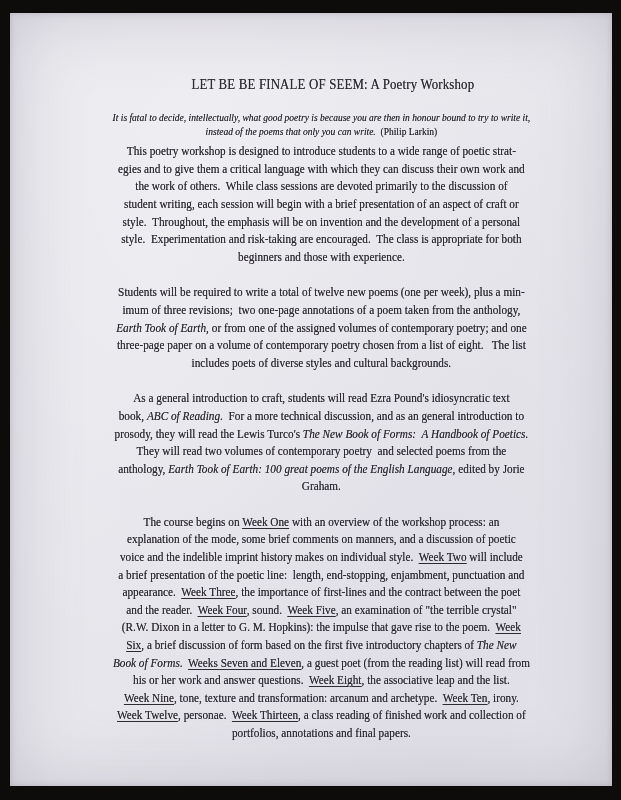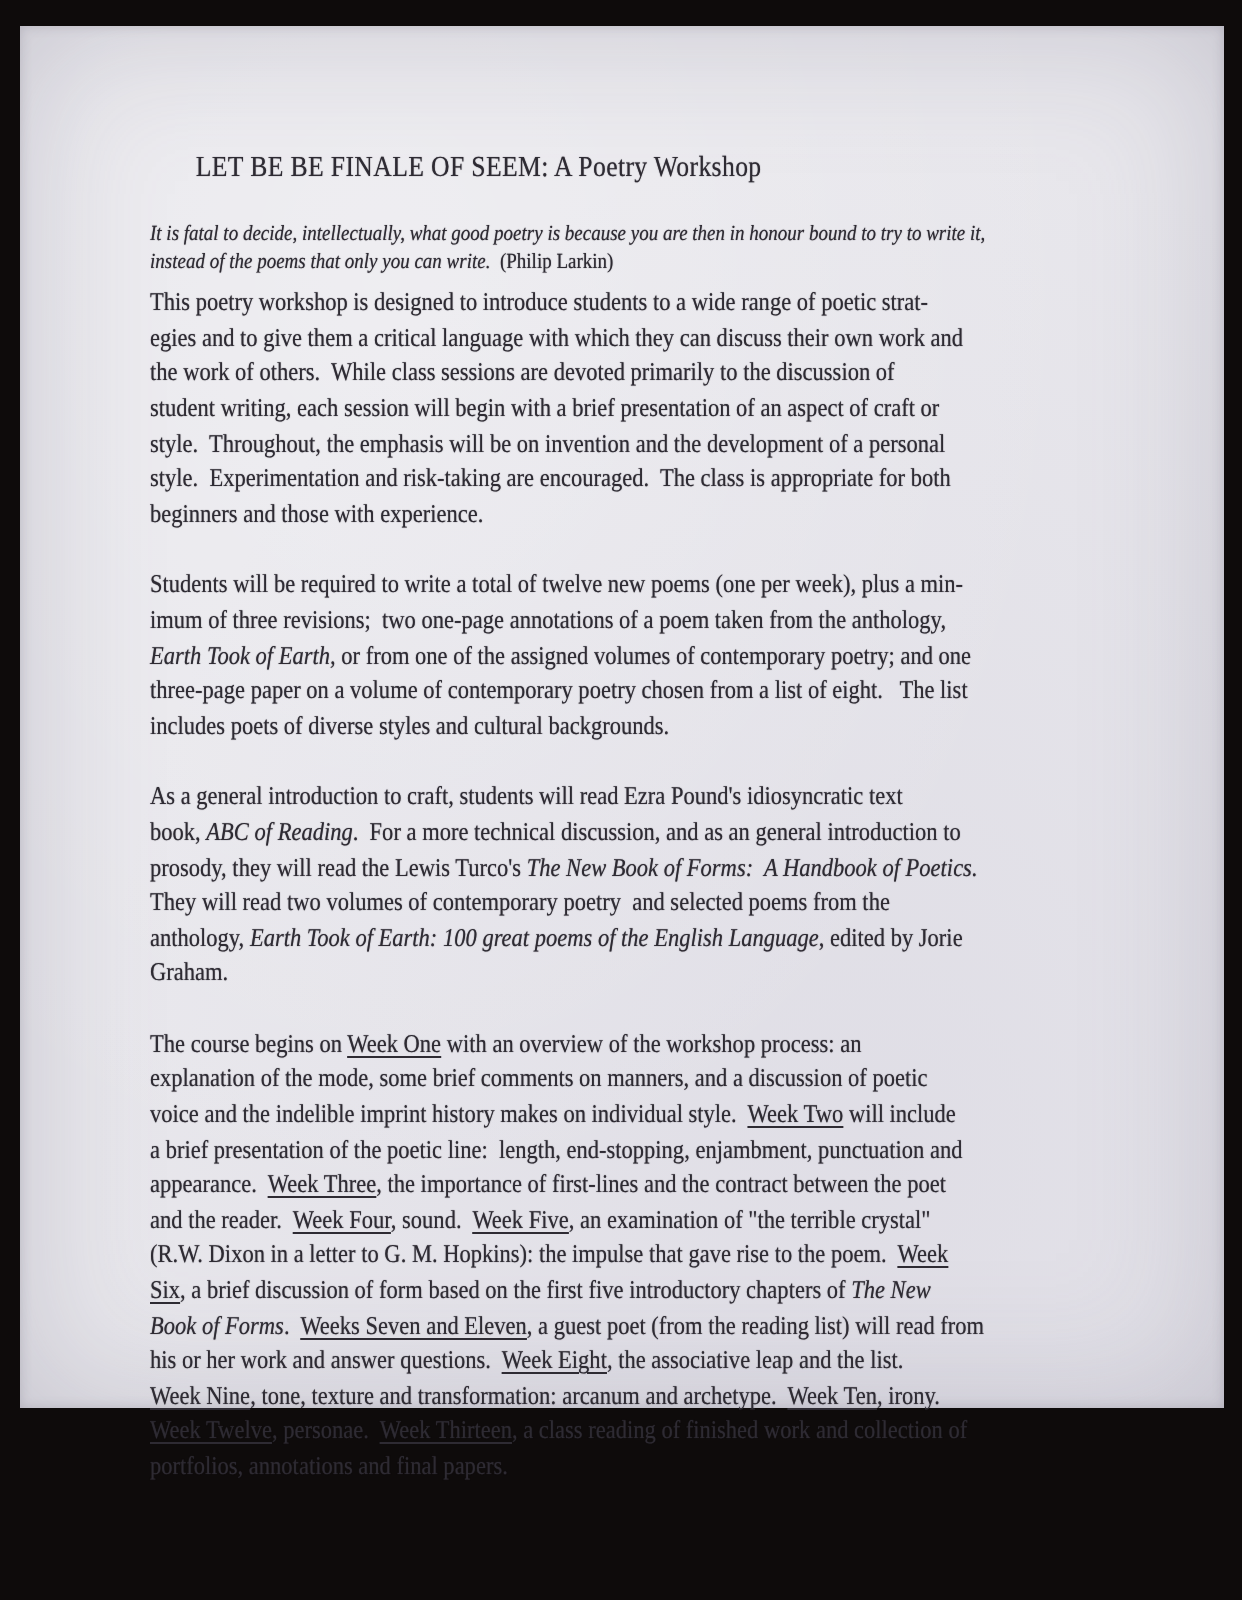--- a/index.html
+++ b/index.html
@@ -8,26 +8,27 @@
     --text-color: #2e2b33;
   }
   html, body { margin: 0; padding: 0; }
   body {
     width: 621px; height: 800px;
     background: var(--border-color);
     position: relative; overflow: hidden;
   }
   .page {
     position: absolute; left: 10px; top: 13px;
-    width: 602px; height: 691px;
+    width: 602px; height: 773px;
     background:
       radial-gradient(ellipse at 30% 18%, rgba(255,255,255,0.28), transparent 60%),
       radial-gradient(ellipse at 72% 82%, rgba(188,184,204,0.20), transparent 65%),
       var(--paper-color);
     box-shadow: inset 0 0 70px rgba(122,118,140,0.30), inset 0 0 6px rgba(90,88,105,0.25);
+    text-align: center;
   }
   .content {
     position: absolute; left: 65px; top: 62px; width: 560px;
     transform: scaleX(0.88); transform-origin: top left;
     color: var(--text-color);
     font-family: "Liberation Serif", "DejaVu Serif", serif;
     text-shadow: 0 0 0.6px rgba(46,43,51,0.7);
   }
   .title {
     font-size: 14.6px; font-weight: normal; line-height: 18px;

